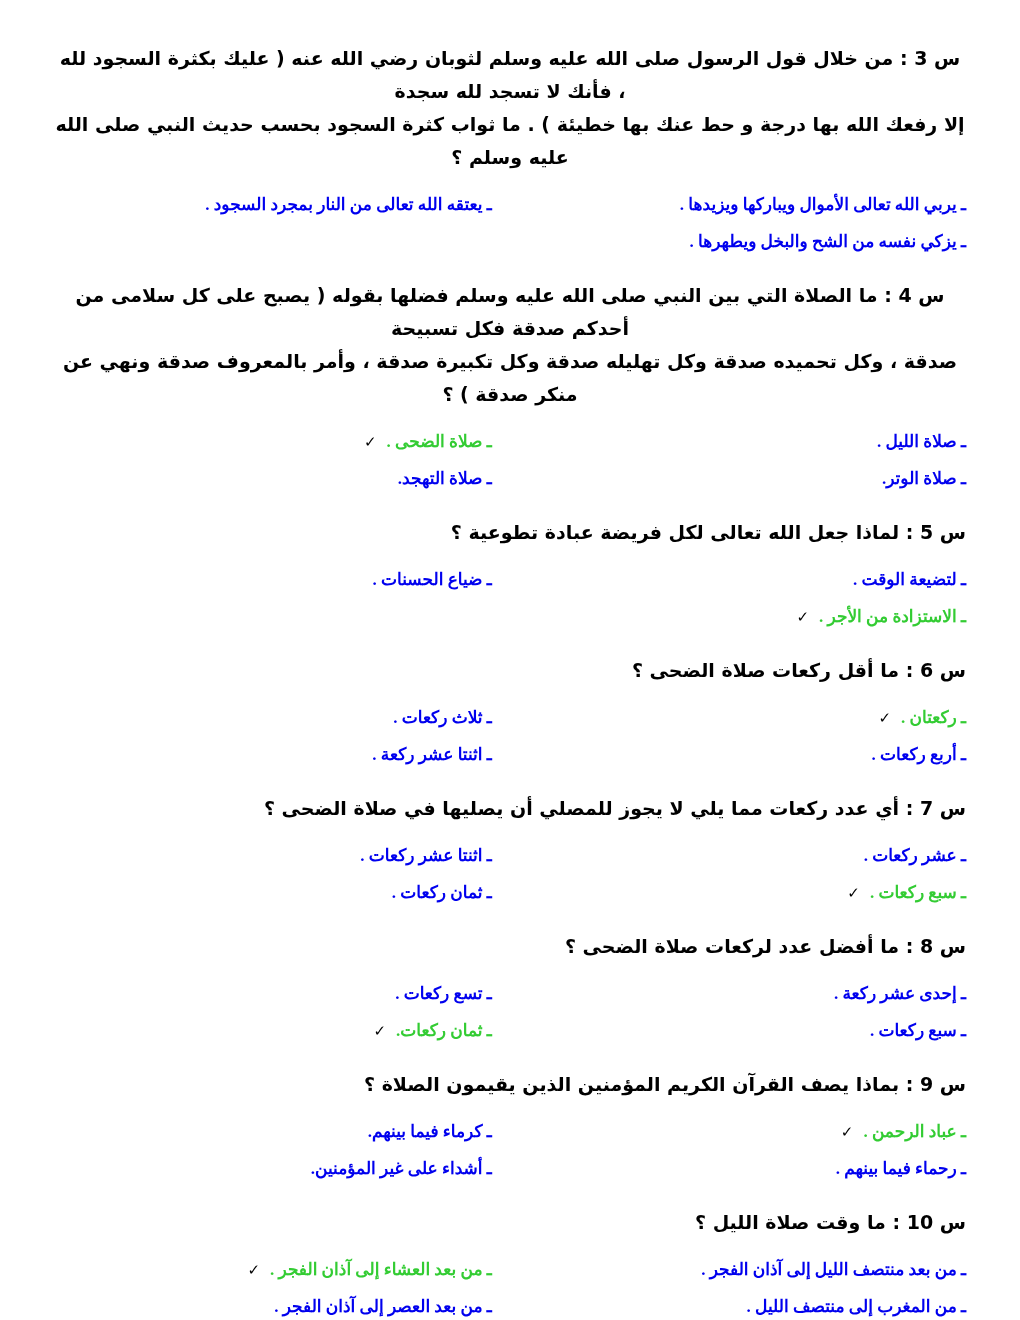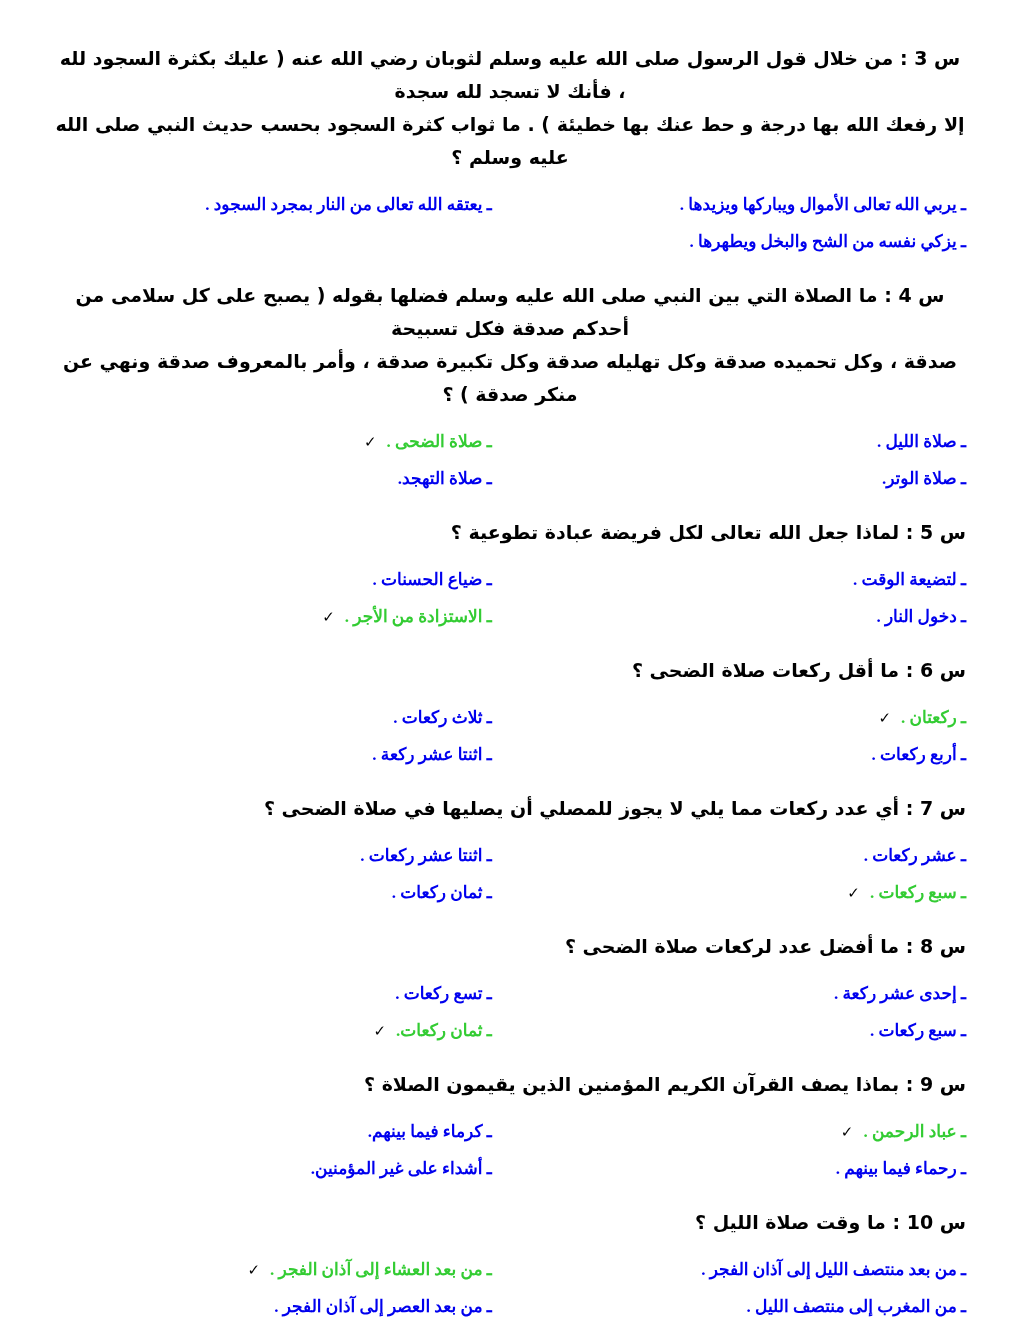--- a/index.html
+++ b/index.html
@@ -89,21 +89,20 @@
       <div class="opt"><span class="opt-text">ـ صلاة الوتر.</span><span class="check"></span></div>
       <div class="opt"><span class="opt-text">ـ صلاة التهجد.</span><span class="check"></span></div>
     </div>
   </section>
 
   <section class="question">
     <p class="q-text">س 5 : لماذا جعل الله تعالى لكل فريضة عبادة تطوعية ؟</p>
     <div class="opts">
       <div class="opt"><span class="opt-text">ـ لتضيعة الوقت .</span><span class="check"></span></div>
       <div class="opt"><span class="opt-text">ـ ضياع الحسنات .</span><span class="check"></span></div>
-      <div class="opt"><span class="opt-text">ـ دخول النار .</span><span class="check"></span></div>
       <div class="opt correct"><span class="opt-text">ـ الاستزادة من الأجر .</span><span class="check">✓</span></div>
     </div>
   </section>
 
   <section class="question">
     <p class="q-text">س 6 : ما أقل ركعات صلاة الضحى ؟</p>
     <div class="opts">
       <div class="opt correct"><span class="opt-text">ـ ركعتان .</span><span class="check">✓</span></div>
       <div class="opt"><span class="opt-text">ـ ثلاث ركعات .</span><span class="check"></span></div>
       <div class="opt"><span class="opt-text">ـ أربع ركعات .</span><span class="check"></span></div>

